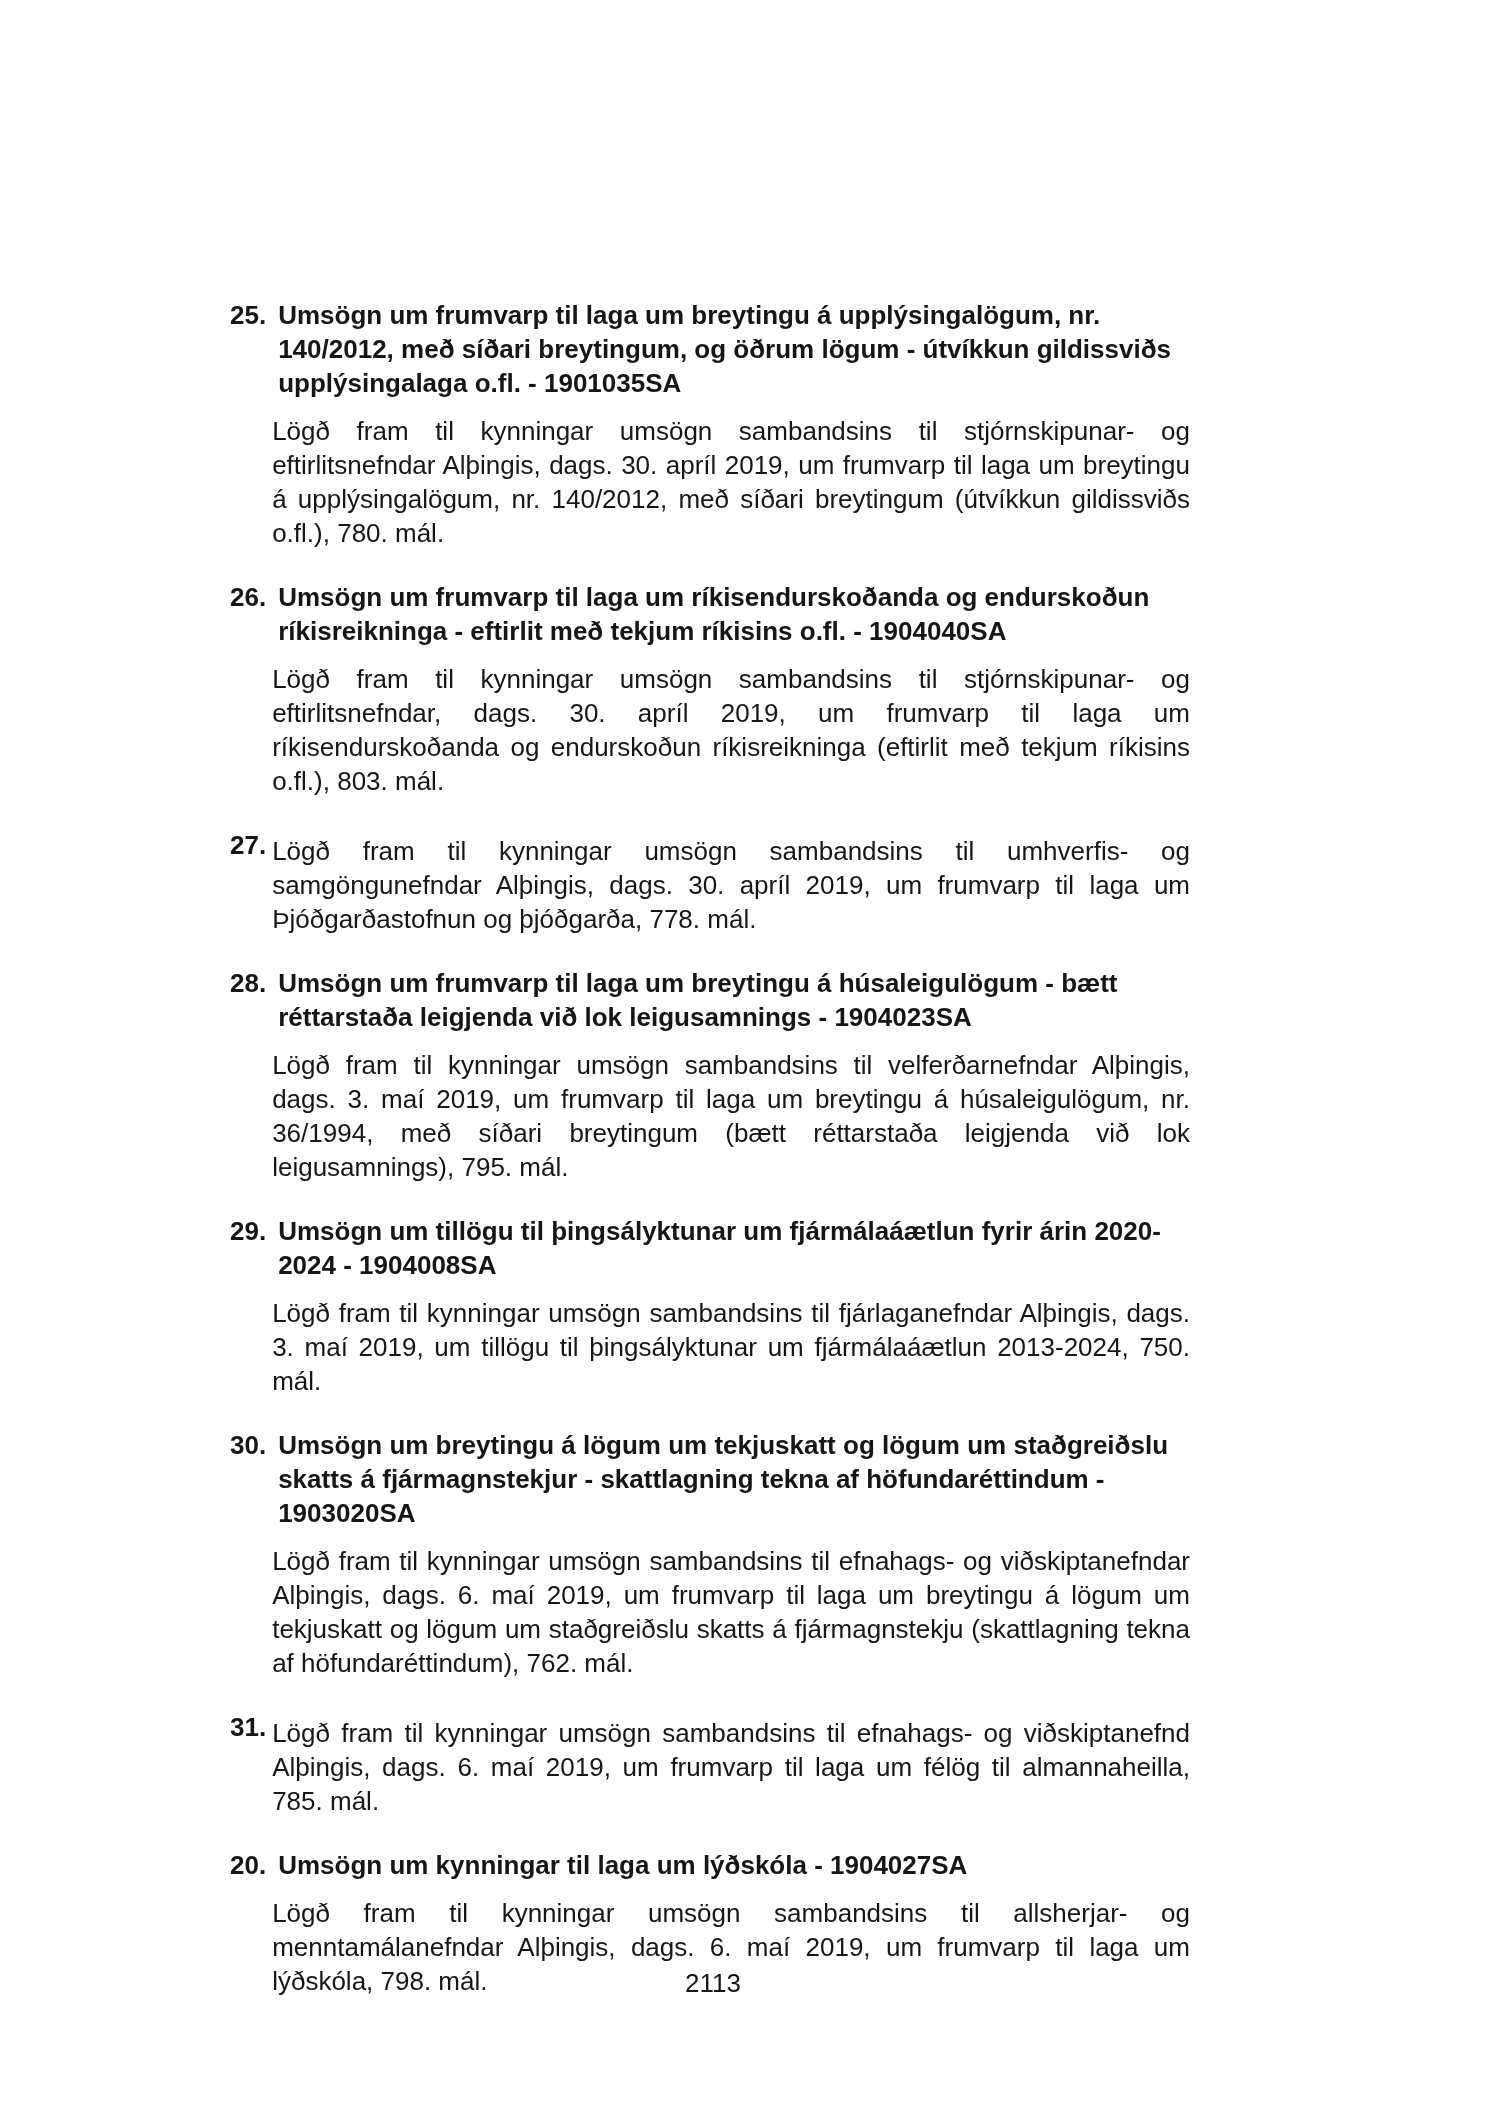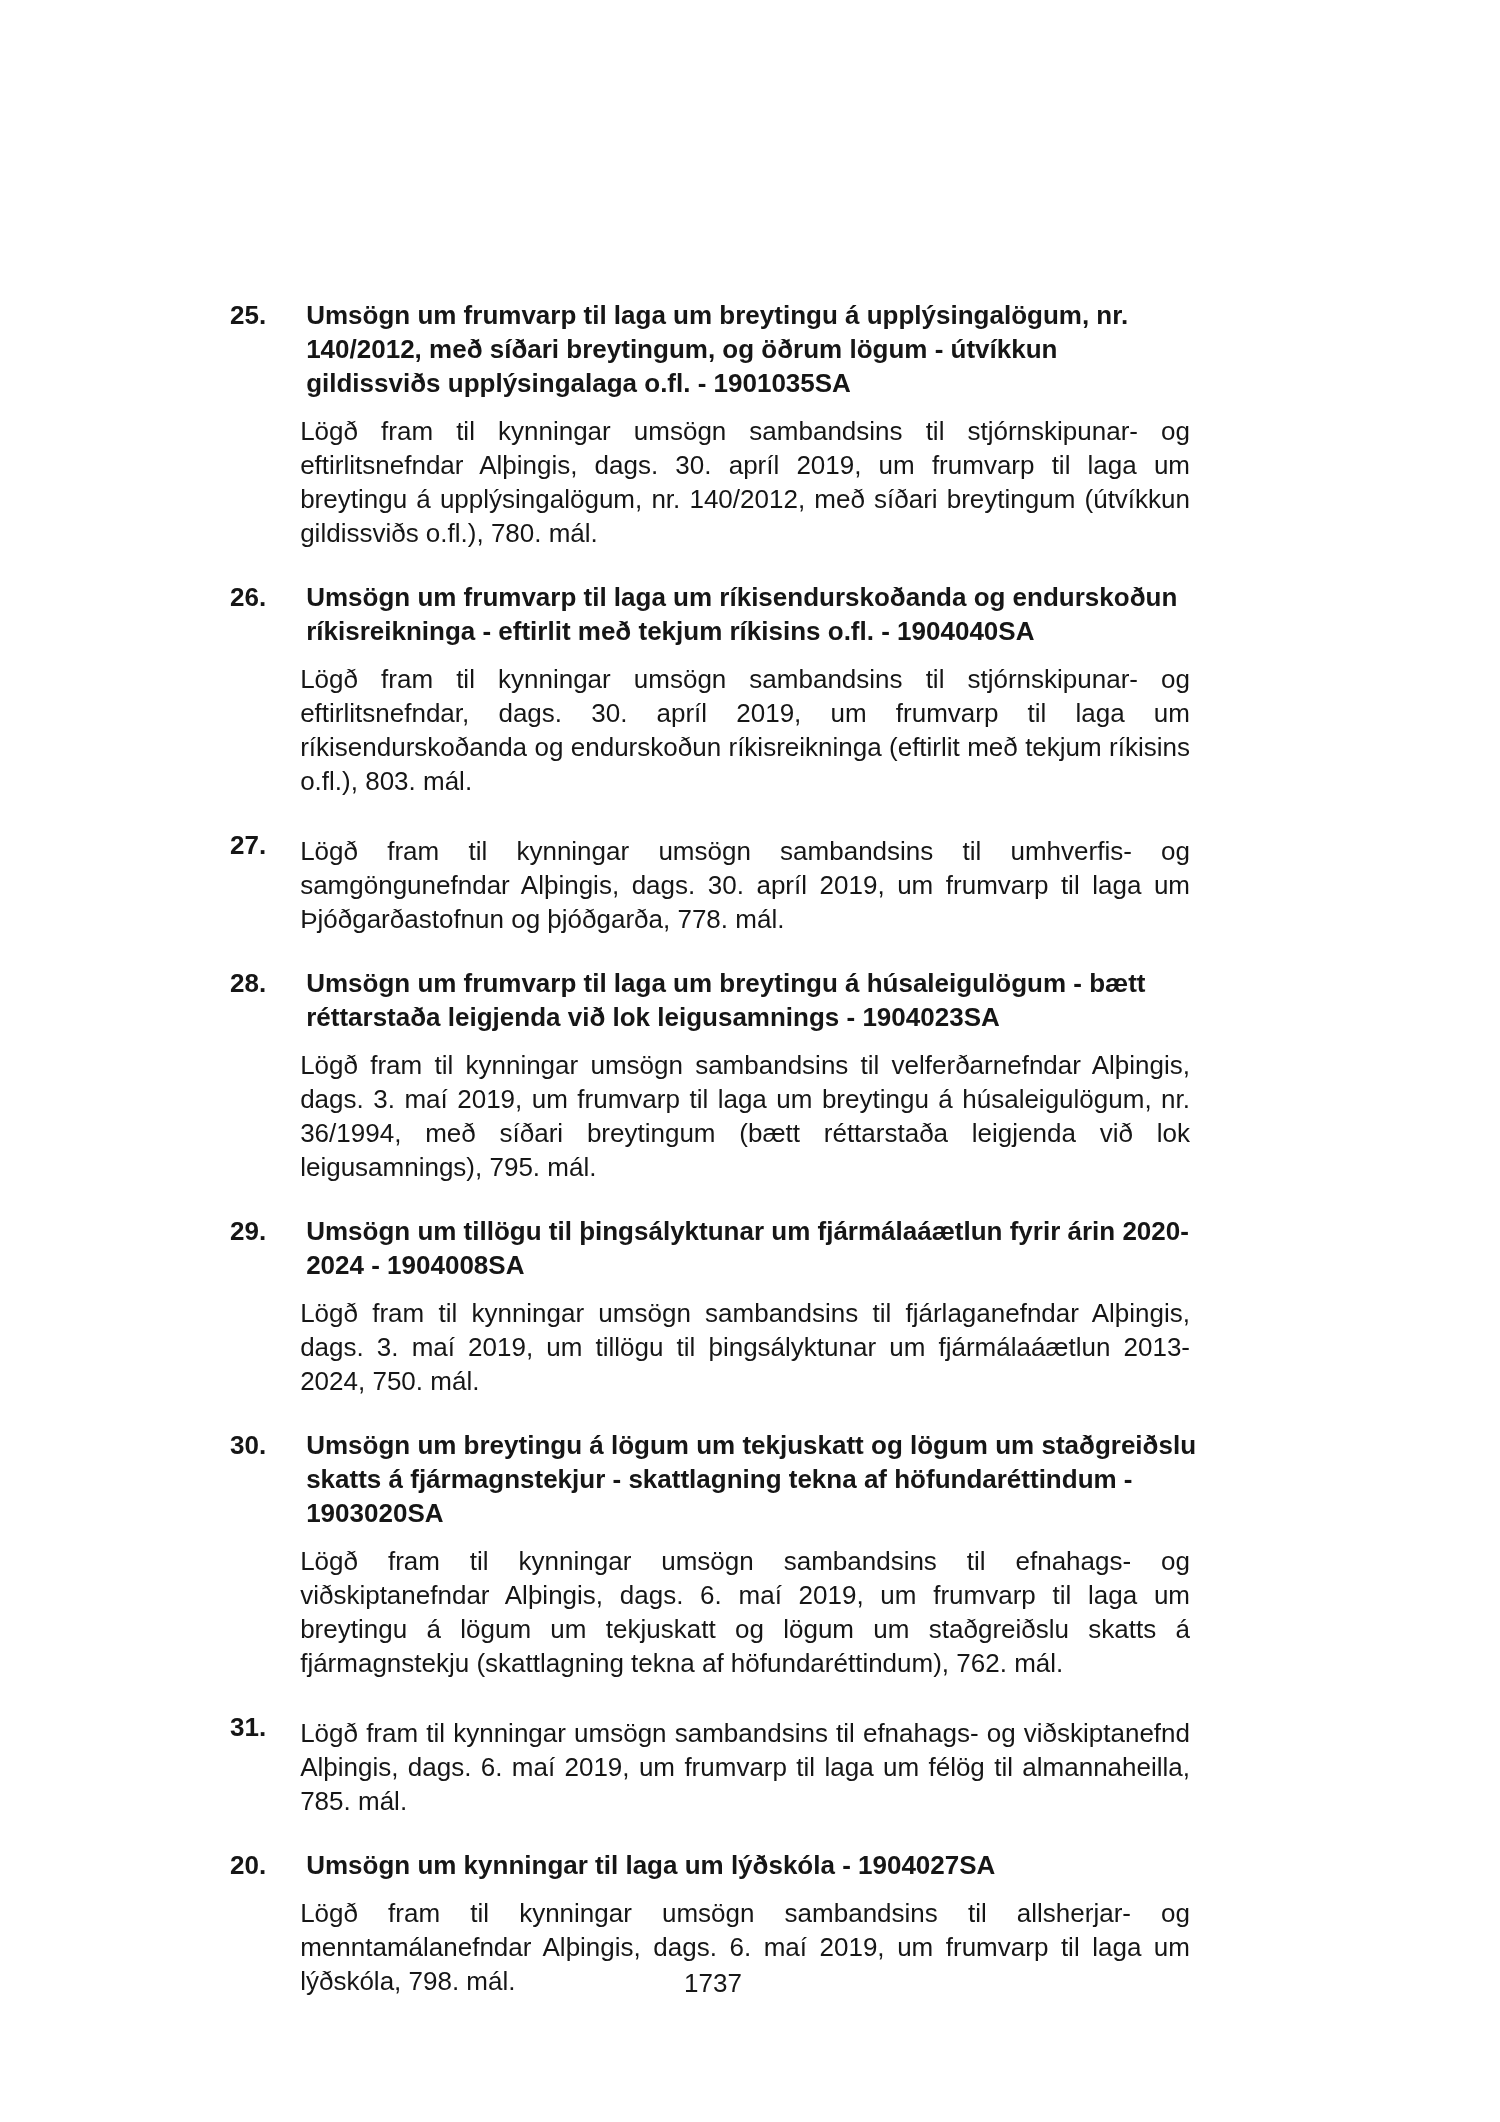--- a/index.html
+++ b/index.html
@@ -17,21 +17,20 @@
   }
   .content {
     position: absolute;
     left: 230px;
     top: 298px;
     width: 966px;
   }
   .list-item {
     display: flex;
     margin-bottom: 24px;
-    gap: 28px;
   }
   .item-number {
     flex: 0 0 36px;
     font-weight: 700;
     font-size: 26px;
     line-height: 34px;
   }
   .item-content {
     flex: 1;
     min-width: 0;
@@ -121,14 +120,14 @@
     <div class="list-item">
       <span class="item-number">20.</span>
       <div class="item-content">
         <div class="item-heading">Umsögn um kynningar til laga um lýðskóla - 1904027SA</div>
         <p class="item-body">Lögð fram til kynningar umsögn sambandsins til allsherjar- og menntamálanefndar Alþingis, dags. 6. maí 2019, um frumvarp til laga um lýðskóla, 798. mál.</p>
       </div>
     </div>
 
   </div>
 
-  <div class="page-number">1737</div>
+  <div class="page-number">2113</div>
 </div>
 
 </body></html>

